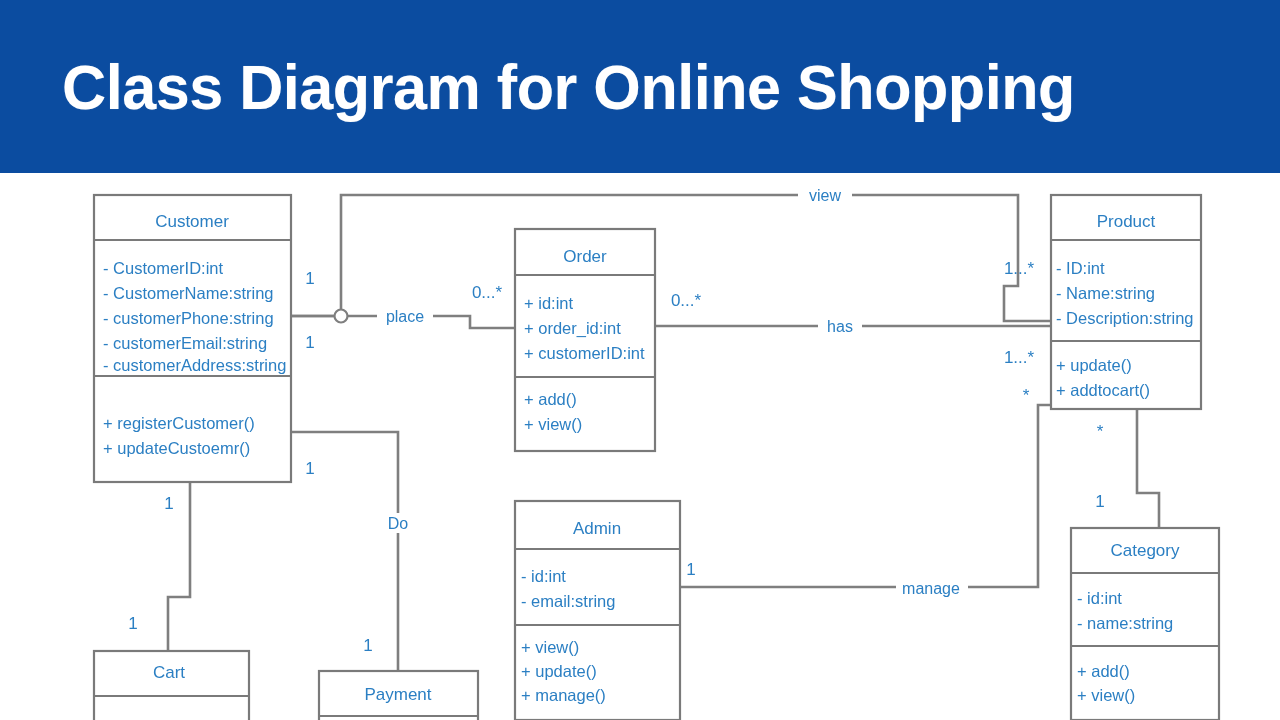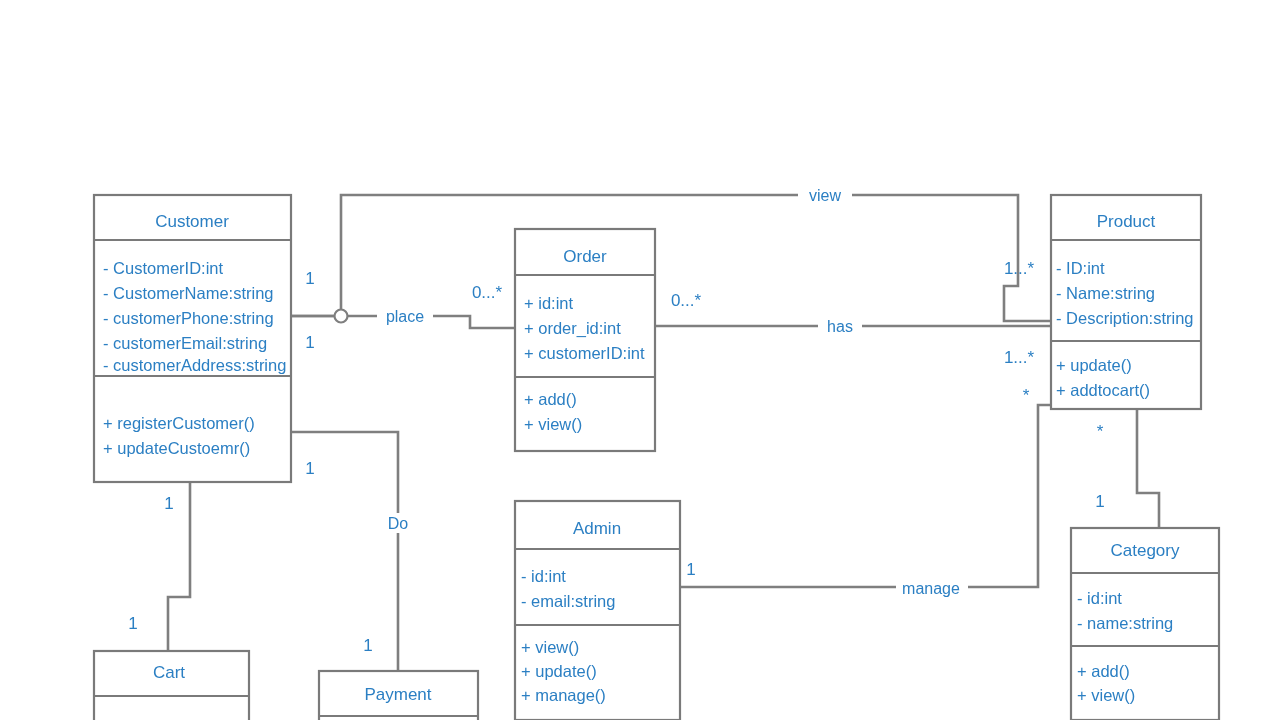--- a/index.html
+++ b/index.html
@@ -45,20 +45,23 @@
   .cls-member{fill:#2b7fc3;font-size:16.5px;}
   .mult{fill:#2b7fc3;font-size:17px;text-anchor:middle;}
   .rel-label{fill:#2b7fc3;font-size:16px;text-anchor:middle;}
   .label-bg{fill:#ffffff;}
 </style>
 </head>
 <body>
 
 <div id="page">
 
+  <div id="banner">
+    <div id="banner-title">Class Diagram for Online Shopping</div>
+  </div>
 
   <div id="canvas">
     <svg width="1280" height="547" viewBox="0 0 1280 547" xmlns="http://www.w3.org/2000/svg">
 
       <g>
 
         <path class="conn" d="M 291 143 L 341 143 L 341 22 L 1018 22 L 1018 113 L 1004 113 L 1004 148 L 1051 148"></path>
 
         <path class="conn" d="M 291 143 L 470 143 L 470 155 L 515 155"></path>
 

